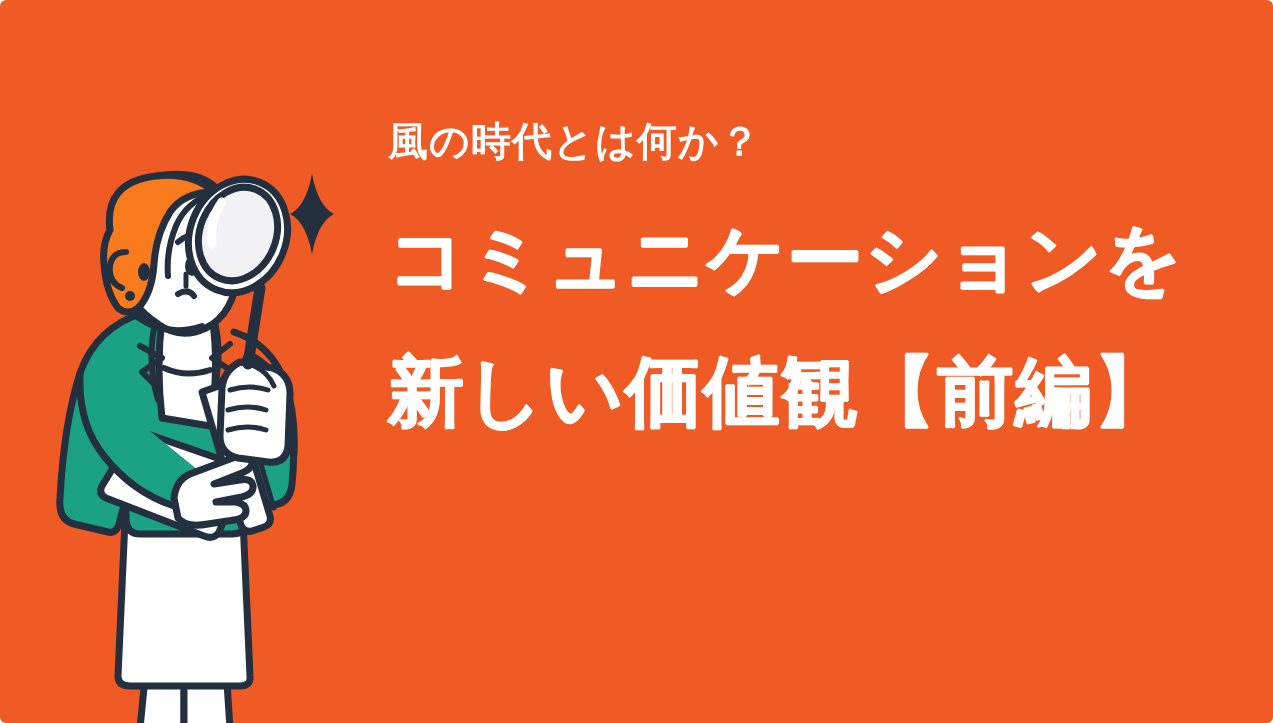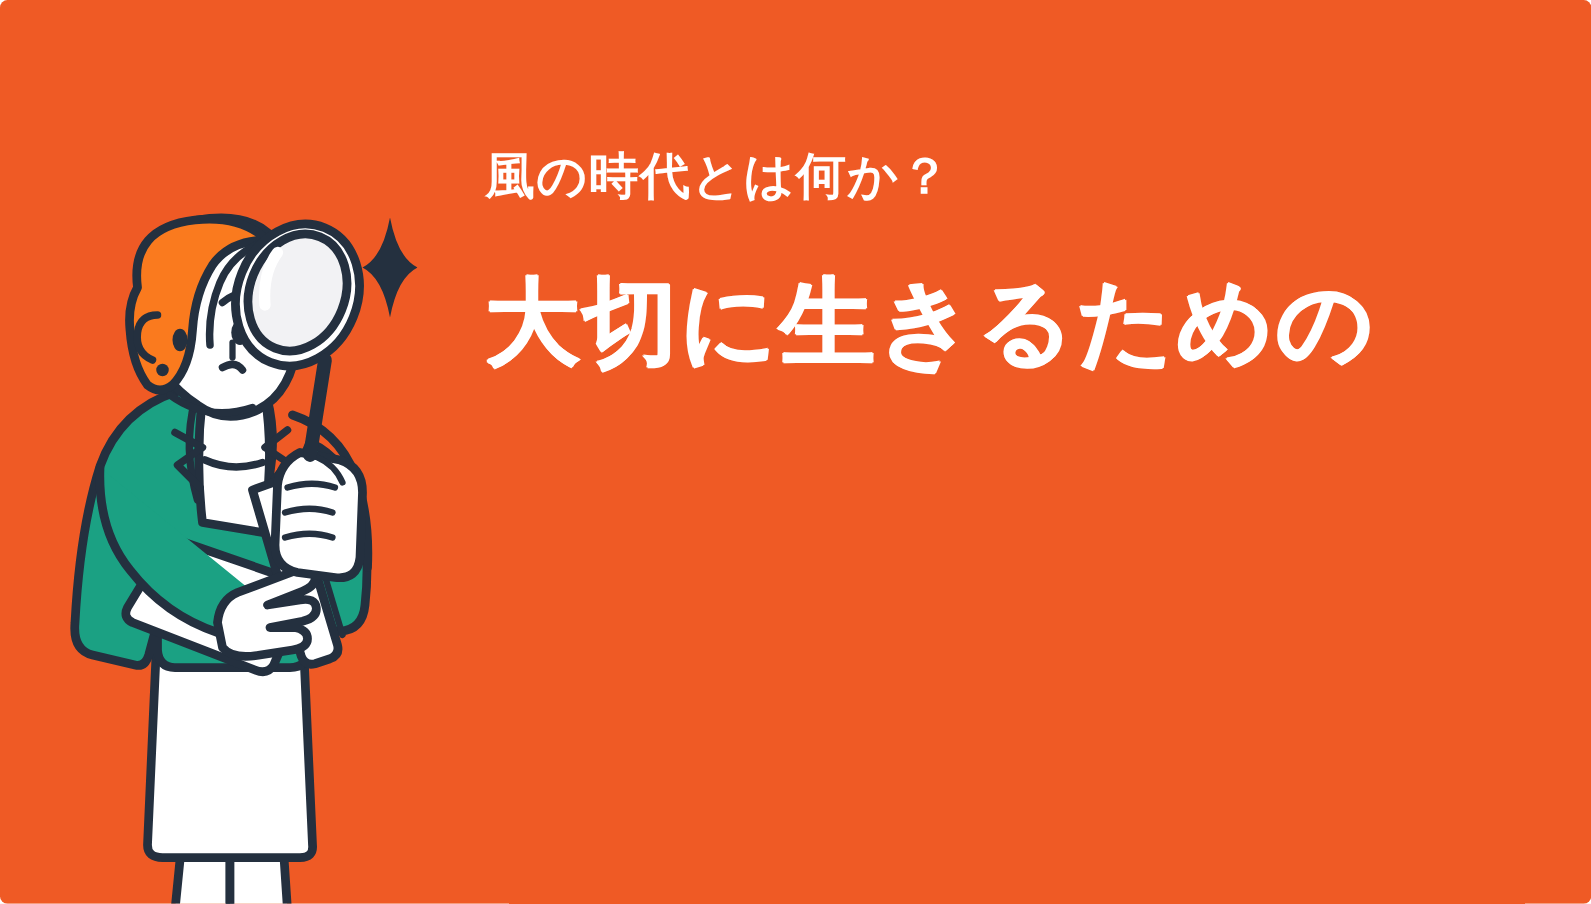--- a/index.html
+++ b/index.html
@@ -232,18 +232,19 @@
 
       </g>
     </svg>
   </div>
 
   <div id="text-block">
 
     <div id="subtitle">風の時代とは何か？</div>
 
     <div id="title">
-      <div class="title-line">大切に生きるための</div>
+      <div class="title-line">コミュニケーションを</div>
+      <div class="title-line">新しい価値観【前編】</div>
     </div>
 
   </div>
 
 </div>
 
 </body></html>

